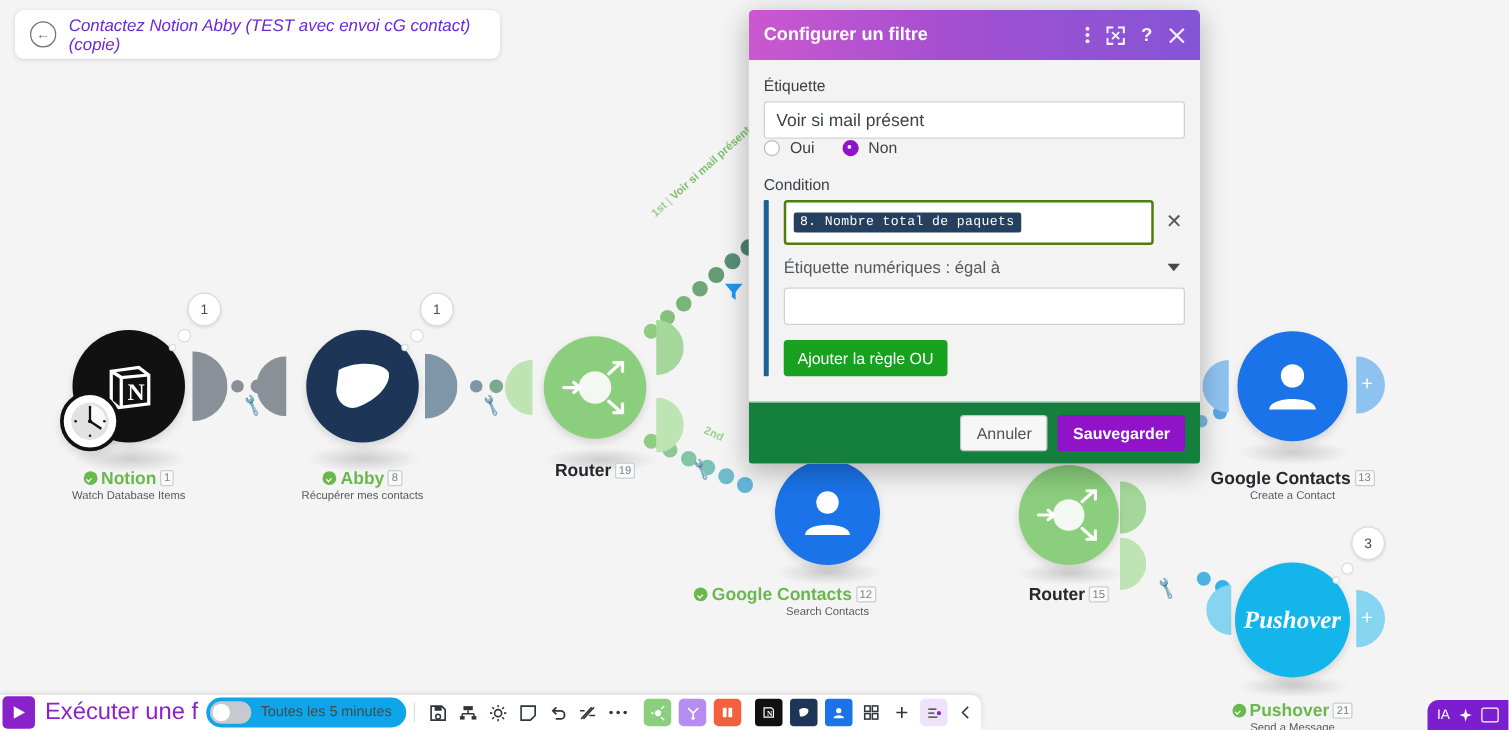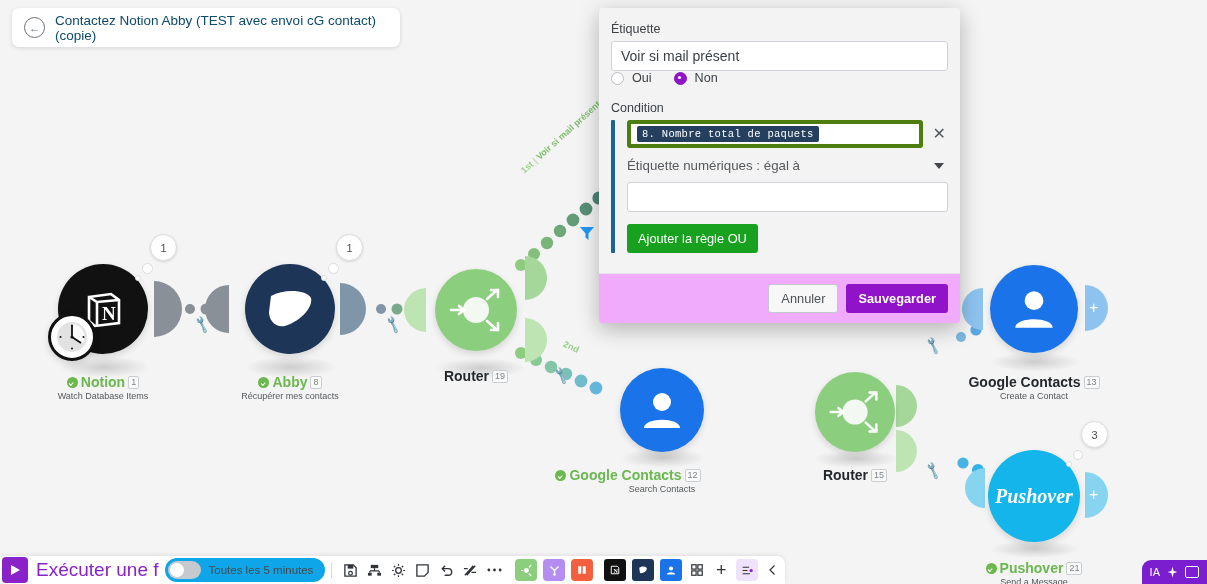--- a/index.html
+++ b/index.html
@@ -72,21 +72,21 @@
   #breadcrumb {
     position: absolute; left: 12px; top: 8px; width: 388px; height: 39px;
     background: #fff; border-radius: 7px; box-shadow: 0 1px 4px rgba(0,0,0,.13);
     display: flex; align-items: center; padding: 0 12px; gap: 10px;
   }
   #breadcrumb .back {
     width: 21px; height: 21px; border-radius: 50%; border: 1.4px solid #6b7177;
     display: flex; align-items: center; justify-content: center;
     color: #6b7177; font-size: 11px; flex: none; cursor: pointer;
   }
-  #breadcrumb .title { font-size: 13.5px; color: #0c4a6e; }
+  #breadcrumb .title { font-size: 13.5px; color: #6d28d9; font-style: italic; }
 
   
   #modal {
     position: absolute; left: 599px; top: 8px; width: 361px;
     background: #f3f3f3; border-radius: 4px 4px 3px 3px;
     box-shadow: 0 6px 22px rgba(0,0,0,.28);
     overflow: hidden;
   }
   #modal-header {
     height: 40px; display: flex; align-items: center; padding: 0 12px;
@@ -118,22 +118,22 @@
     border-radius: 50%; background: #fff;
   }
   .radio-text { font-size: 12.6px; color: #3c4146; margin-right: 14px; }
   .cond-block {
     display: flex; align-items: flex-start; margin-top: 5px;
   }
   .cond-bar { width: 4px; align-self: stretch; background: #1e6194; border-radius: 1px; flex: none; }
   .cond-inner { flex: 1; padding-left: 12px; }
   .cond-row1 { display: flex; align-items: center; gap: 8px; }
   .token-field {
-    flex: 1; height: 28px; border: 4px solid #4d7c0f; border-radius: 3px; background: #fff;
-    display: flex; align-items: center; padding: 4px 6px;
+    flex: 1; height: 28px; border: 2px solid #4d7c0f; border-radius: 3px; background: #fff;
+    display: flex; align-items: center; padding: 16px 6px;
   }
   .token {
     background: #24405e; color: #fff; font-family: "Liberation Mono", monospace;
     font-size: 10.5px; padding: 2px 5px; border-radius: 2px; white-space: nowrap;
     letter-spacing: .3px;
   }
   .cond-x { color: #55595d; font-size: 16px; cursor: pointer; line-height: 1; padding: 0 2px; }
   .select-row {
     margin-top: 10px; display: flex; align-items: center; justify-content: space-between;
     font-size: 13.3px; color: #55595d; cursor: pointer; padding-right: 4px;
@@ -144,21 +144,21 @@
     margin-top: 9px; width: 100%; height: 30px; border: 1px solid #cfd3d7; border-radius: 3px;
     background: #fff; outline: none; font-family: "Liberation Sans", sans-serif; font-size: 13px;
   }
   .rule-btns { display: flex; gap: 8px; margin-top: 12px; }
   .btn-green {
     background: #18a01f; color: #fff; border: none; border-radius: 3px;
     font-size: 12.8px; padding: 7px 11px; cursor: pointer;
     font-family: "Liberation Sans", sans-serif;
   }
   #modal-footer {
-    margin-top: 14px; padding: 10px 12px; background: #f0abfc;
+    margin-top: 14px; padding: 10px 12px; background: #15803d;
     border-top: 1px solid #e3e3e3; display: flex; justify-content: flex-end; gap: 8px;
   }
   .btn-cancel {
     background: #f7f7f7; border: 1px solid #c3c7cb; border-radius: 3px; color: #4e5357;
     font-size: 12.8px; padding: 6px 12px; cursor: pointer;
     font-family: "Liberation Sans", sans-serif;
   }
   .btn-save {
     background: #9012c9; border: none; border-radius: 3px; color: #fff; font-weight: bold;
     font-size: 12.8px; padding: 7px 12px; cursor: pointer;
@@ -403,20 +403,44 @@
     </div>
 
   </div>
 
   <div id="breadcrumb">
     <div class="back">←</div>
     <div class="title">Contactez Notion Abby (TEST avec envoi cG contact) (copie)</div>
   </div>
 
   <div id="modal">
+    <div id="modal-header">
+      <div id="modal-title">Configurer un filtre</div>
+      <div class="hdr-icons">
+        <span class="hdr-icon">
+          <svg width="4" height="16" viewBox="0 0 4 16">
+              <circle cx="2" cy="3" r="1.6" fill="#fff"></circle>
+              <circle cx="2" cy="8" r="1.6" fill="#fff"></circle>
+              <circle cx="2" cy="13" r="1.6" fill="#fff"></circle>
+            </svg>
+        </span>
+        <span class="hdr-icon">
+          <svg width="15" height="15" viewBox="0 0 16 16">
+            <path d="M1 6 L1 1 L6 1 M10 1 L15 1 L15 6 M15 10 L15 15 L10 15 M6 15 L1 15 L1 10" stroke="#fff" stroke-width="1.8" fill="none"></path>
+            <path d="M5 5 L11 11 M11 5 L5 11" stroke="#fff" stroke-width="1.6"></path>
+          </svg>
+        </span>
+        <span class="hdr-icon" style="font-size:15px;font-weight:bold;">?</span>
+        <span class="hdr-icon">
+          <svg width="13" height="13" viewBox="0 0 14 14">
+              <path d="M1 1 L13 13 M13 1 L1 13" stroke="#fff" stroke-width="1.9"></path>
+            </svg>
+        </span>
+      </div>
+    </div>
 
     <div id="modal-body">
       <div class="field-label">Étiquette</div>
       <input class="text-input" value="Voir si mail présent" style="">
 
 
       <div class="radio-row">
         <div class="radio"></div>
         <span class="radio-text">Oui</span>
         <div class="radio on"></div>

